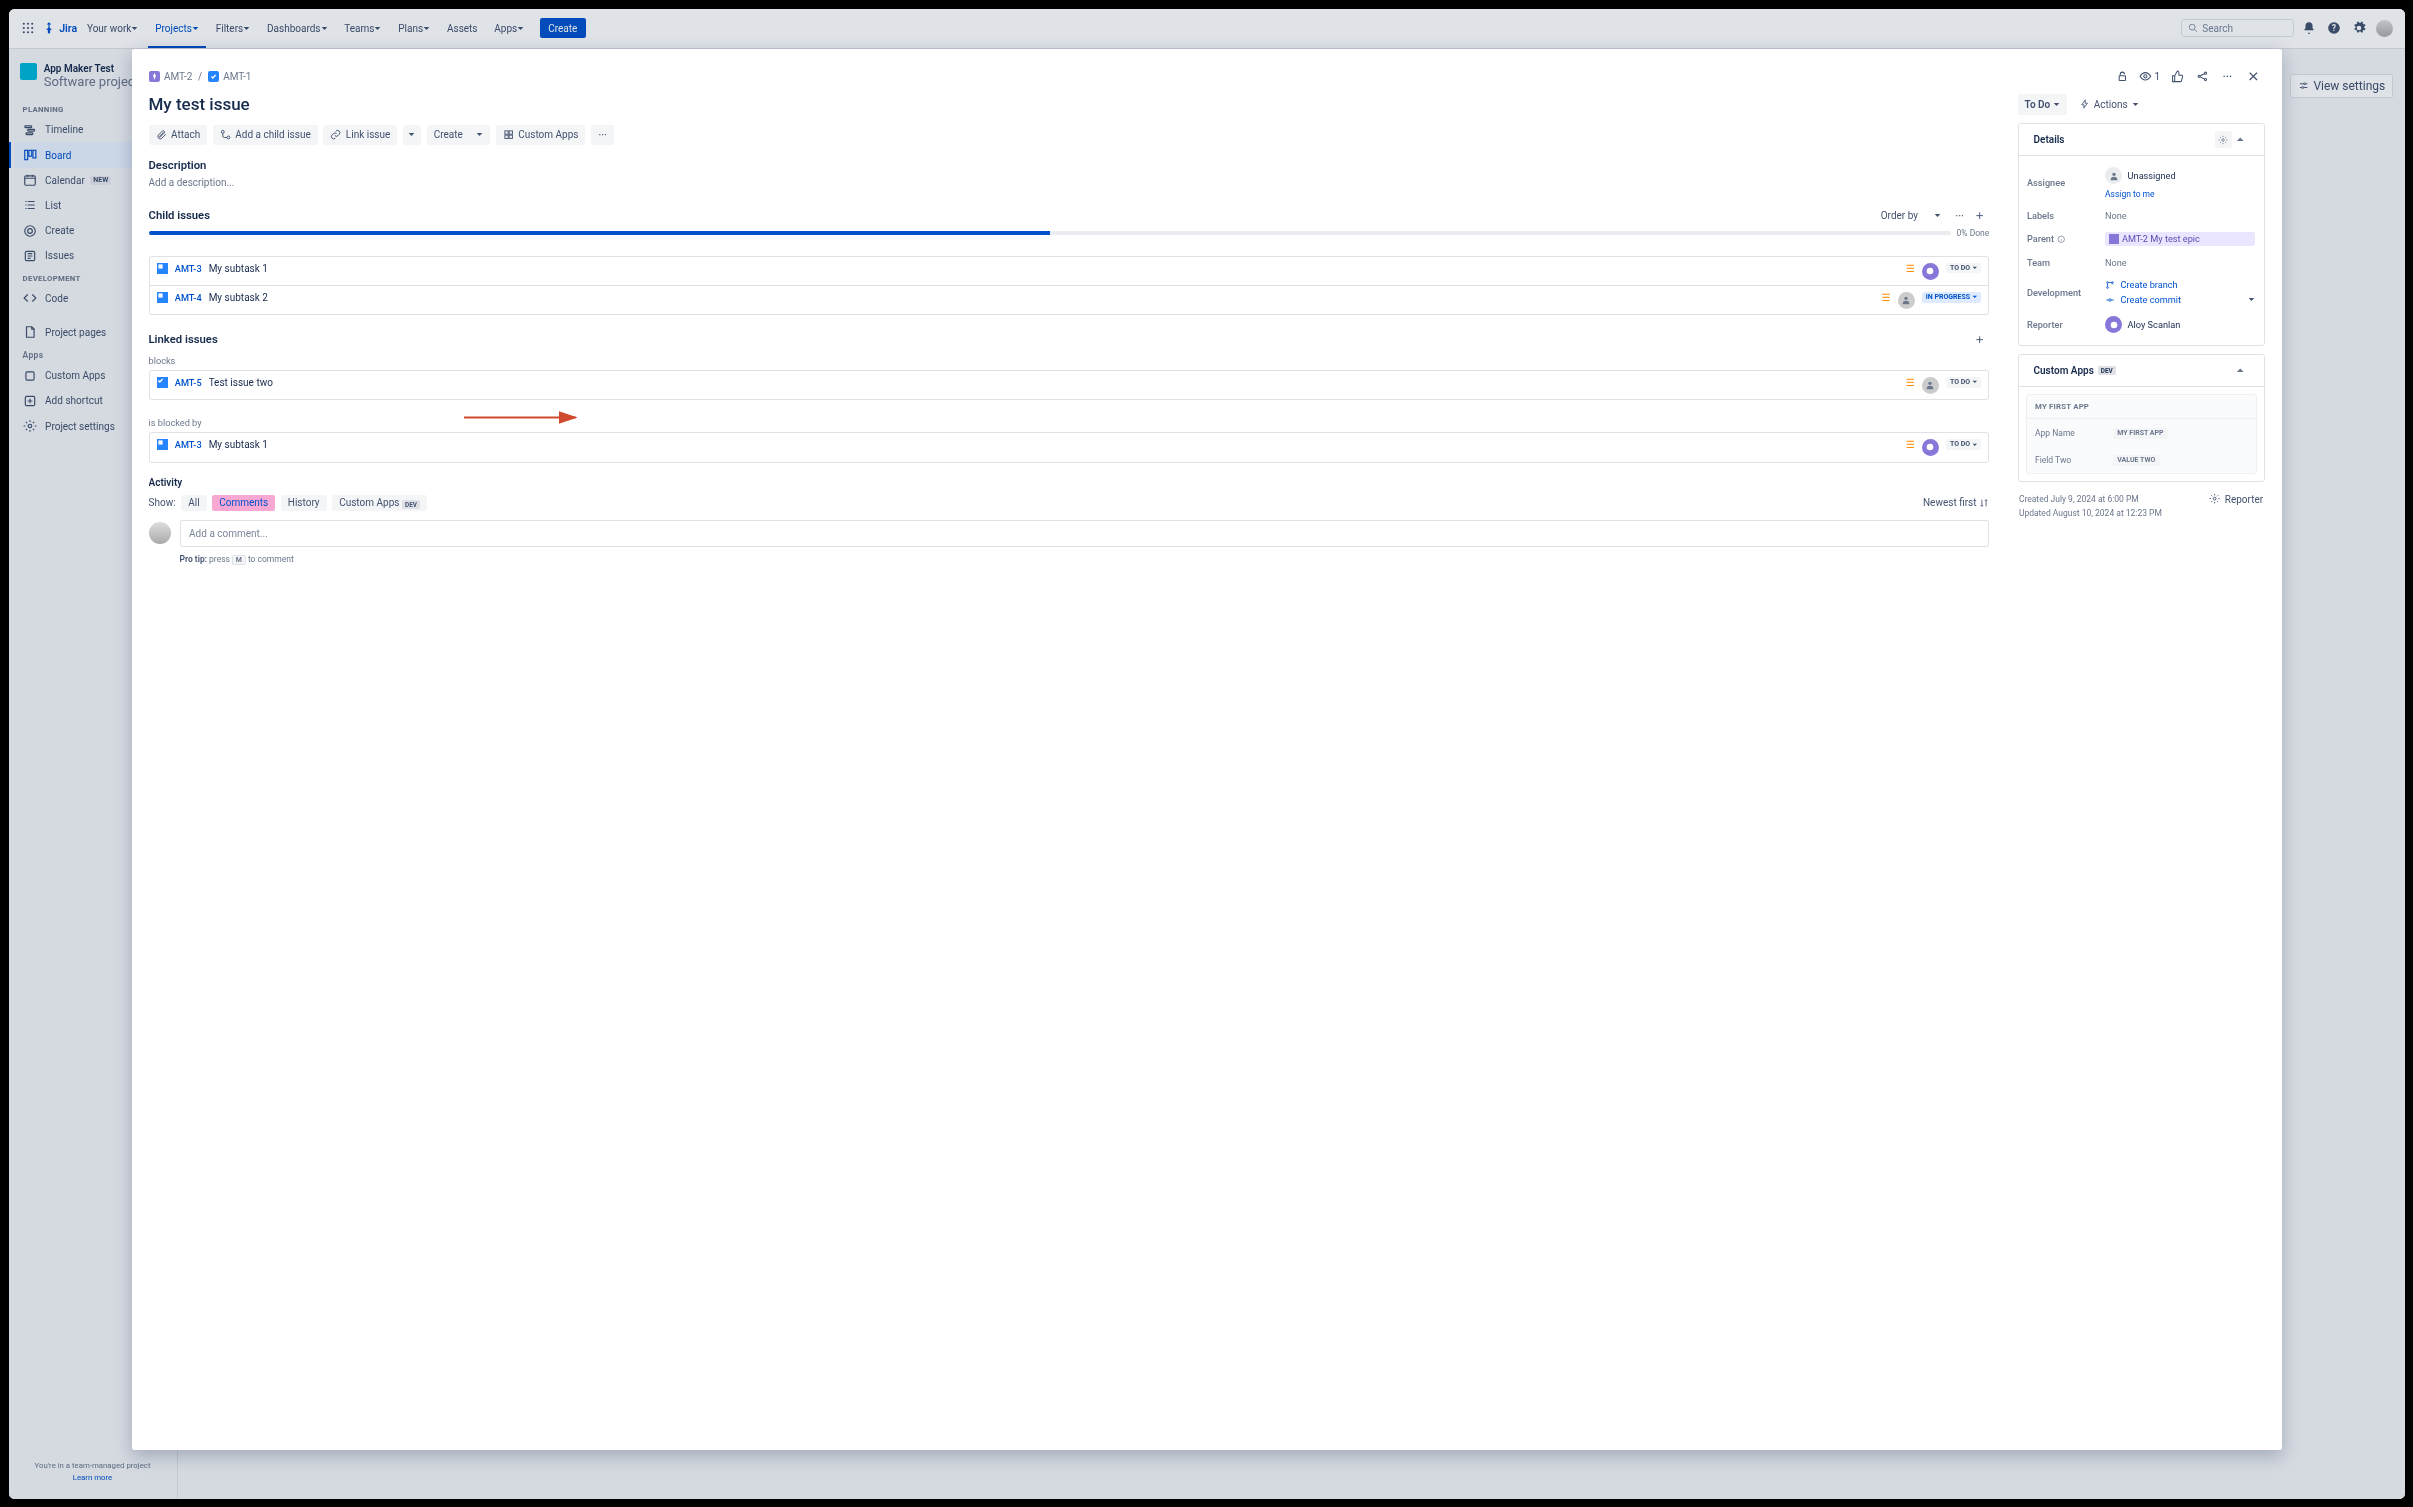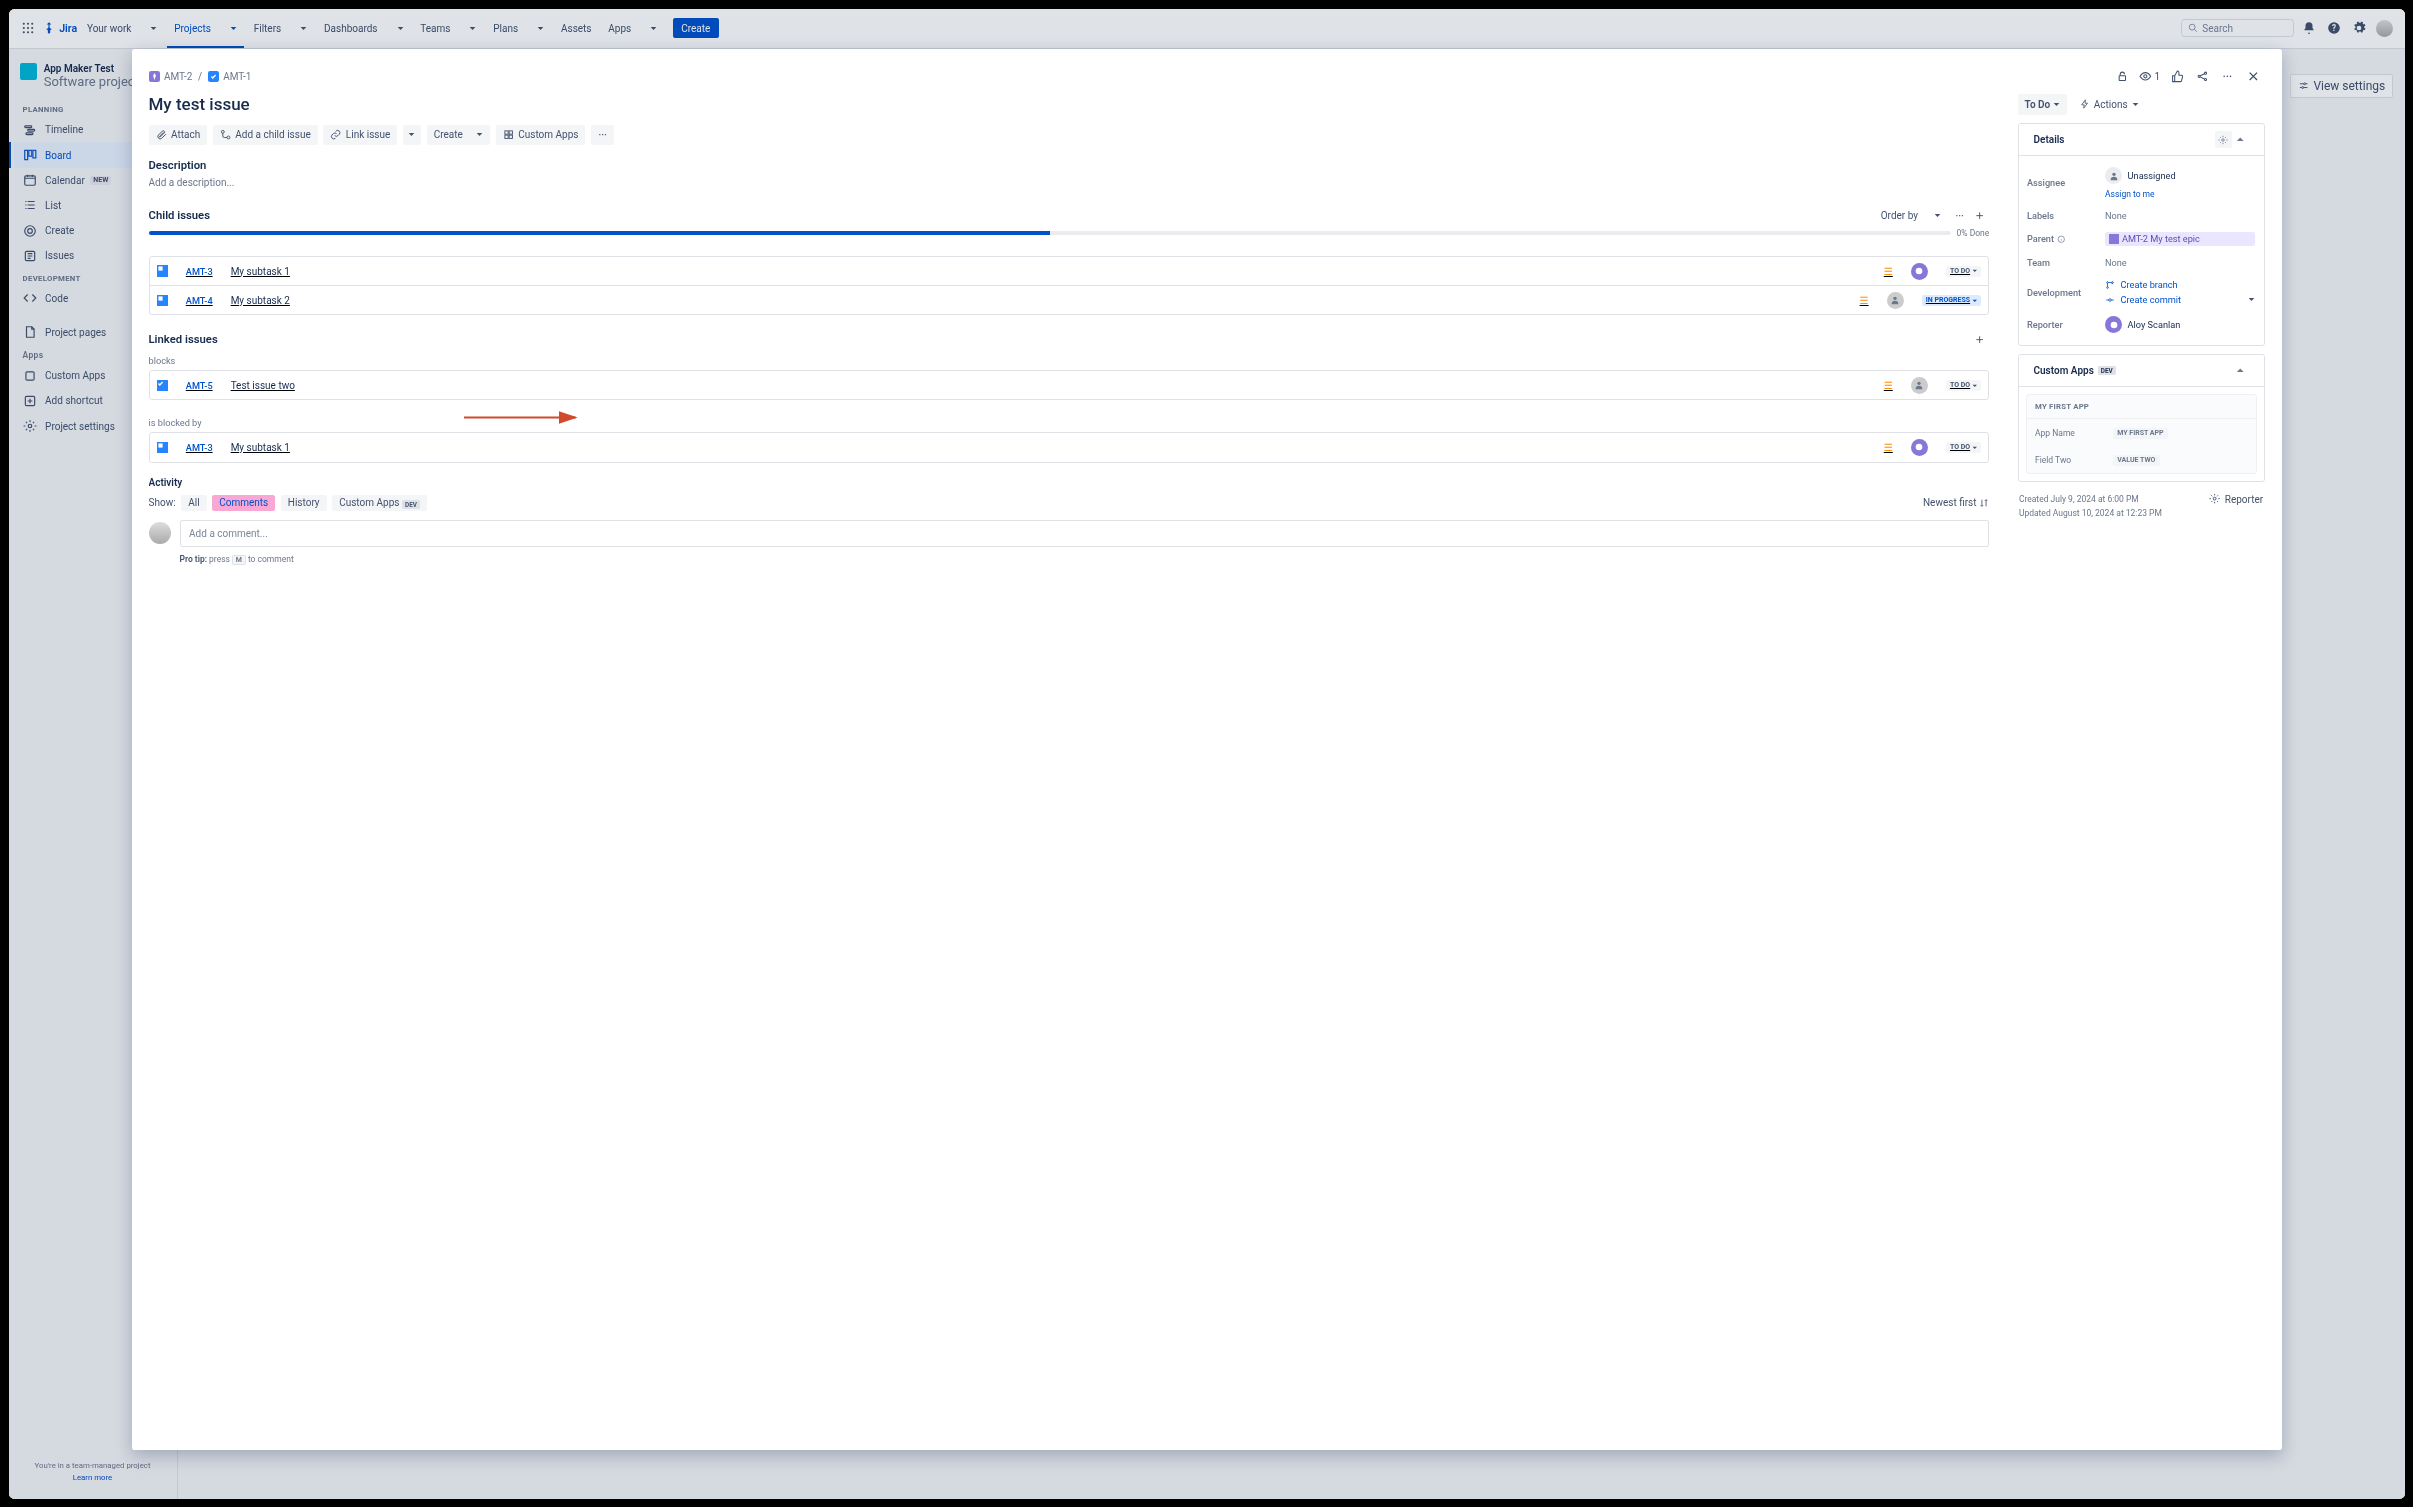--- a/index.html
+++ b/index.html
@@ -1,21 +1,21 @@
 <!DOCTYPE html>
 <html style="font-size:11.3px"><head>
 <meta charset="utf-8">
 <style>
 * { box-sizing: border-box; margin: 0; padding: 0; font-family: -apple-system, BlinkMacSystemFont, "Segoe UI", Roboto, sans-serif; }
 body { background: #000; padding: 8.5px; }
 .app-frame { background: #f4f5f7; border-radius: 5.6px; overflow: hidden; height: calc(100vh - 17px); min-height: 586px; position: relative; }
 
 
 .topnav { display: flex; align-items: center; height: 40px; padding: 0 8.5px; gap: 2.8px; border-bottom: 0.7px solid #dfe1e6; background: #fff; }
-.topnav .nav-btn { display: flex; align-items: center; gap: 19px; padding: 4.2px 7px; font-size: 10px; color: #42526e; cursor: pointer; border-radius: 2.1px; }
+.topnav .nav-btn { display: flex; align-items: center; gap: 0; padding: 4.2px 7px; font-size: 10px; color: #42526e; cursor: pointer; border-radius: 2.1px; }
 .topnav .nav-btn.active { color: #0052cc; }
 .topnav .nav-btn.active-underline { position: relative; }
 .topnav .nav-btn.active-underline::after { content: ""; position: absolute; bottom: -10px; left: 0; right: 0; height: 2.1px; background: #0052cc; }
 .topnav .create-btn { background: #0052cc; color: #fff; padding: 4.2px 8.5px; border-radius: 2.1px; font-size: 10px; margin-left: 5.6px; cursor: pointer; }
 .topnav .spacer { flex: 1; }
 .searchbox { display: flex; align-items: center; gap: 4.2px; border: 1.4px solid #dfe1e6; border-radius: 3.5px; padding: 2.8px 5.6px; width: 113px; color: #7a869a; font-size: 10px; background: #fff; }
 .topnav .icon-btn { width: 22.6px; height: 22.6px; display: flex; align-items: center; justify-content: center; color: #42526e; cursor: pointer; border-radius: 50%; }
 .avatar { width: 17px; height: 17px; border-radius: 50%; background: #ccc; }
 .jira-logo { display: flex; align-items: center; gap: 2.8px; color: #0052cc; font-weight: 600; font-size: 10.6px; }
 .apps-grid { width: 22.6px; height: 22.6px; display: flex; align-items: center; justify-content: center; color: #42526e; cursor:pointer; }
@@ -72,21 +72,21 @@
 .child-header { display: flex; align-items: center; margin-bottom: 2.8px; }
 .child-header .spacer { flex: 1; }
 .child-header .order-by { font-size: 10px; color: #42526e; margin-right: 8.5px; cursor: pointer; display:flex; gap:4.2px; align-items:center;}
 .child-header .hicon { width: 20px; height: 20px; display: flex; align-items: center; justify-content: center; color: #42526e; cursor: pointer; }
 .progress-row { display: flex; align-items: center; gap: 5.6px; margin-bottom: 18px; }
 .progress-bar { flex: 1; height: 4.2px; background: #ebecf0; border-radius: 2.1px; overflow: hidden; }
 .progress-fill { height: 100%; background: #0052cc; }
 .progress-label { font-size: 8.5px; color: #6b778c; }
 
 .issue-list { border: 0.7px solid #dfe1e6; border-radius: 2.8px; margin-bottom: 14px; }
-.issue-row { display: flex; align-items: center; gap: 18px; padding: 5.6px 7px; border-bottom: 0.7px solid #dfe1e6; text-decoration: underline; }
+.issue-row { display: flex; align-items: flex-start; gap: 7px; padding: 5.6px 7px; border-bottom: 0.7px solid #dfe1e6; }
 .issue-row:last-child { border-bottom: none; }
 .issue-row .key { color: #0052cc; font-size: 9.2px; font-weight: 500; cursor: pointer; }
 .issue-row .summary { font-size: 10px; color: #172b4d; flex: 1; }
 .issue-row .prio { color: #ff8b00; font-size: 10px; }
 .issue-row .assignee-av { width: 17px; height: 17px; border-radius: 50%; background: #ccc; display: flex; align-items: center; justify-content: center; }
 .issue-row .status-chip { font-size: 7px; font-weight: 700; padding: 1.4px 4.2px; border-radius: 2.1px; display: flex; align-items: center; gap: 1.4px; cursor: pointer; }
 .status-todo { background: #f4f5f7; color: #42526e; }
 .status-progress { background: #deebff; color: #0052cc; }
 
 .link-subsection { font-size: 9.2px; color: #6b778c; margin-bottom: 4.2px; margin-top: 2.8px; }

